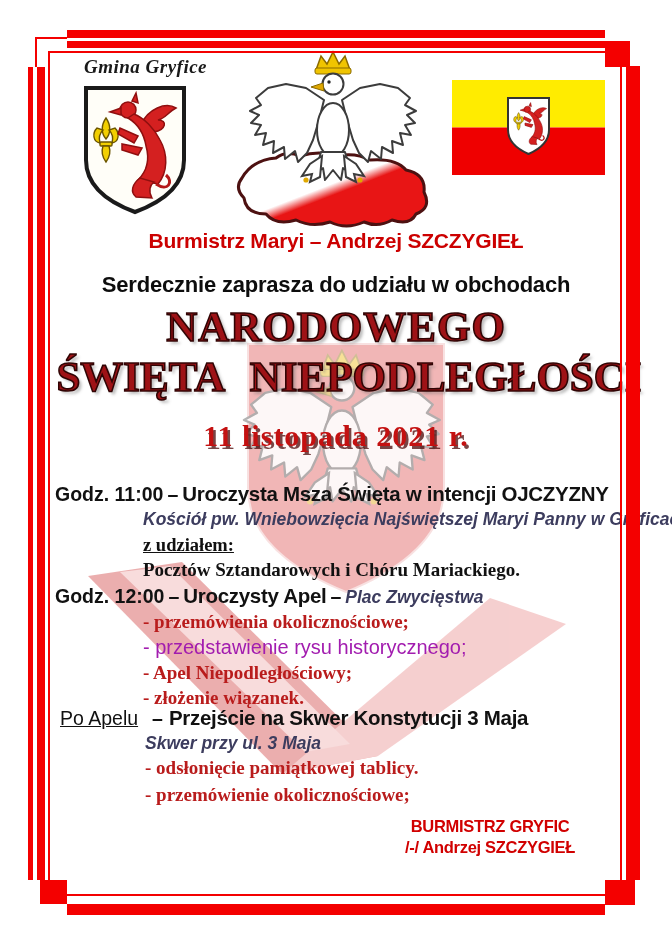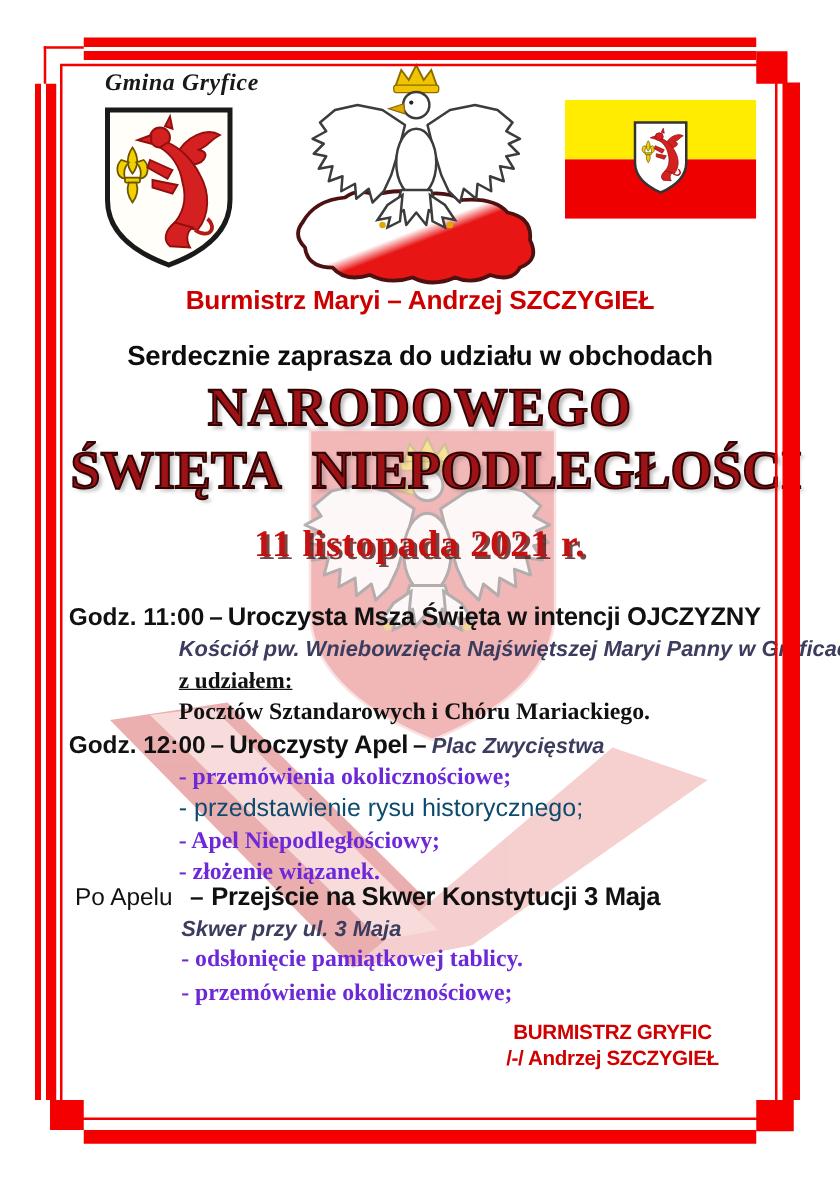--- a/index.html
+++ b/index.html
@@ -39,22 +39,22 @@
   .title2{top:352px;word-spacing:16px;letter-spacing:0;padding-left:13px;}
   .date-line{top:419px;font:700 30px "Liberation Serif",serif;color:#c41111;
              text-shadow:2.5px 2.5px 0 rgba(75,8,8,.75);letter-spacing:1px;}
   .s-time{font:700 19.5px "Liberation Sans",sans-serif;color:#111;}
   .s-sep{font:700 19.5px "Liberation Sans",sans-serif;color:#111;padding:0 4px;}
   .s-event{font:700 20.5px "Liberation Sans",sans-serif;color:#111;letter-spacing:-.3px;}
   .s-venue{font:italic 700 17.5px "Liberation Sans",sans-serif;color:#3c3c5e;margin-top:3px;}
   .ind{margin-left:88px;}
   .s-note-u{font:700 18.5px "Liberation Serif",serif;color:#111;text-decoration:underline;margin-top:5px;}
   .s-note{font:700 19px "Liberation Serif",serif;color:#111;margin-top:3px;}
-  .bullet-serif{font:700 19px "Liberation Serif",serif;color:#6d28d9;margin-top:3px;}
-  .bullet-sans{font:400 20px "Liberation Sans",sans-serif;color:#0c4a6e;margin-top:3px;}
+  .bullet-serif{font:700 19px "Liberation Serif",serif;color:#b91c1c;margin-top:3px;}
+  .bullet-sans{font:400 20px "Liberation Sans",sans-serif;color:#a21caf;margin-top:3px;}
   .item{position:absolute;white-space:nowrap;}
 
   .sign{left:355px;top:816px;width:270px;text-align:center;z-index:2;
         color:#d10000;font:700 16.5px "Liberation Sans",sans-serif;
         letter-spacing:-.3px;line-height:21px;}
 </style>
 </head>
 <body>
 
 <div class="poster">
@@ -177,21 +177,21 @@
       <span class="s-time">Godz. 12:00</span><span class="s-sep">–</span><span class="s-event">Uroczysty Apel</span><span class="s-sep">–</span><span class="s-venue" style="margin:0;">Plac Zwycięstwa</span>
     </div>
     <div class="bullet-serif ind">- przemówienia okolicznościowe;</div>
     <div class="bullet-sans ind">- przedstawienie rysu historycznego;</div>
     <div class="bullet-serif ind">- Apel Niepodległościowy;</div>
     <div class="bullet-serif ind">- złożenie wiązanek.</div>
   </div>
 
   <div class="item" style="left:60px;top:706px;">
     <div>
-      <span class="s-time" style="font-weight:400;">Po Apelu</span><span class="s-sep" style="padding:0 6px 0 14px;">–</span><span class="s-event">Przejście na Skwer Konstytucji 3 Maja</span>
+      <span class="s-time" style="font-weight:400;text-decoration:underline;">Po Apelu</span><span class="s-sep" style="padding:0 6px 0 14px;">–</span><span class="s-event">Przejście na Skwer Konstytucji 3 Maja</span>
     </div>
     <div class="s-venue" style="margin-left:85px;">Skwer przy ul. 3 Maja</div>
     <div class="bullet-serif" style="margin-left:85px;">- odsłonięcie pamiątkowej tablicy.</div>
     <div class="bullet-serif" style="margin-left:85px;margin-top:5px;">- przemówienie okolicznościowe;</div>
   </div>
 
   <div class="abs sign">
     <div>BURMISTRZ GRYFIC</div>
     <div>/-/ Andrzej SZCZYGIEŁ</div>
   </div>

